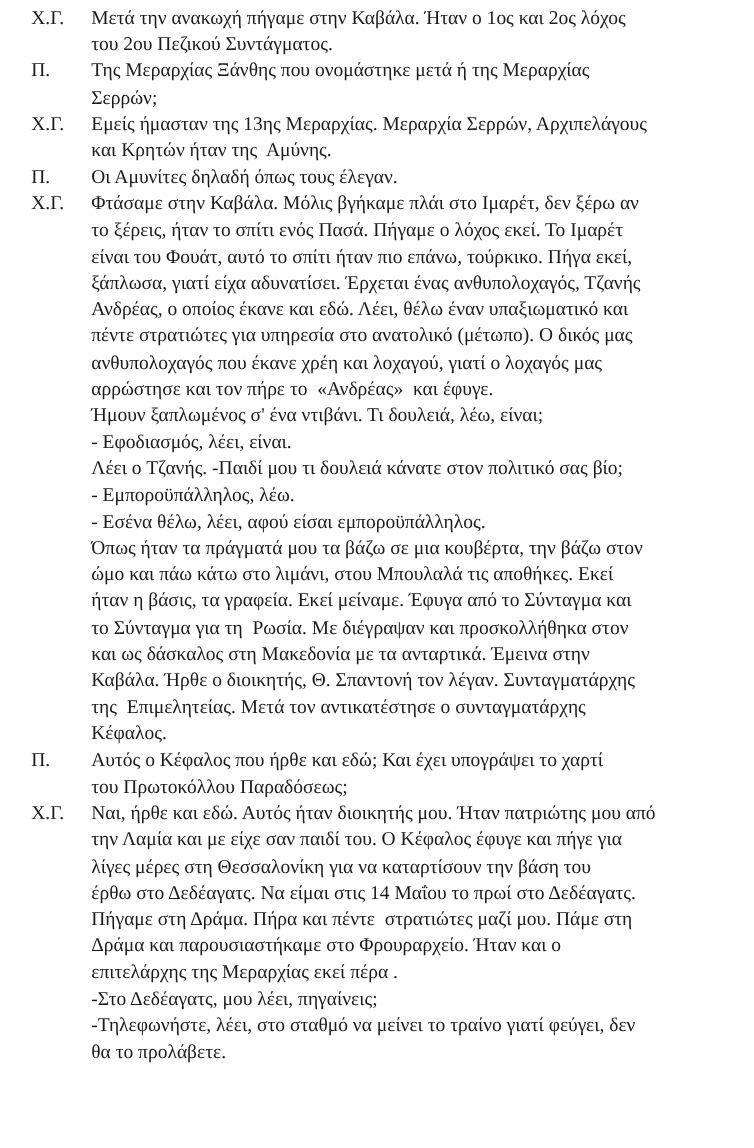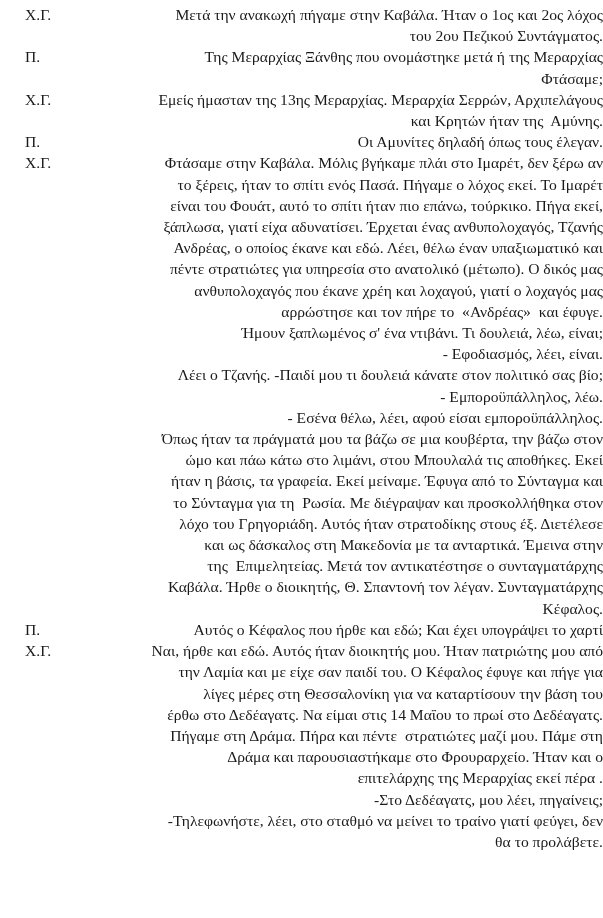--- a/index.html
+++ b/index.html
@@ -30,21 +30,20 @@
     .speaker {
       width: 36px;
       margin-left: 25px;
       flex: 0 0 36px;
       font-size: 15.6px;
       line-height: 21.2px;
       white-space: nowrap;
     }
     .lines {
       flex: 1 1 auto;
-      text-align: right;
     }
     .line {
       font-size: 15.6px;
       line-height: 21.2px;
       white-space: pre;
       display: block;
     }
   </style>
 </head>
 <body>
@@ -55,21 +54,21 @@
     <div class="lines">
       <span class="line">Μετά την ανακωχή πήγαμε στην Καβάλα. Ήταν ο 1ος και 2ος λόχος</span>
       <span class="line">του 2ου Πεζικού Συντάγματος.</span>
     </div>
   </div>
 
   <div class="entry">
     <span class="speaker">Π.</span>
     <div class="lines">
       <span class="line">Της Μεραρχίας Ξάνθης που ονομάστηκε μετά ή της Μεραρχίας</span>
-      <span class="line">Φτάσαμε;</span>
+      <span class="line">Σερρών;</span>
     </div>
   </div>
 
   <div class="entry">
     <span class="speaker">Χ.Γ.</span>
     <div class="lines">
       <span class="line">Εμείς ήμασταν της 13ης Μεραρχίας. Μεραρχία Σερρών, Αρχιπελάγους</span>
       <span class="line">και Κρητών ήταν της  Αμύνης.</span>
     </div>
   </div>
@@ -94,32 +93,32 @@
       <span class="line">αρρώστησε και τον πήρε το  «Ανδρέας»  και έφυγε.</span>
       <span class="line">Ήμουν ξαπλωμένος σ' ένα ντιβάνι. Τι δουλειά, λέω, είναι;</span>
       <span class="line">- Εφοδιασμός, λέει, είναι.</span>
       <span class="line">Λέει ο Τζανής. -Παιδί μου τι δουλειά κάνατε στον πολιτικό σας βίο;</span>
       <span class="line">- Εμποροϋπάλληλος, λέω.</span>
       <span class="line">- Εσένα θέλω, λέει, αφού είσαι εμποροϋπάλληλος.</span>
       <span class="line">Όπως ήταν τα πράγματά μου τα βάζω σε μια κουβέρτα, την βάζω στον</span>
       <span class="line">ώμο και πάω κάτω στο λιμάνι, στου Μπουλαλά τις αποθήκες. Εκεί</span>
       <span class="line">ήταν η βάσις, τα γραφεία. Εκεί μείναμε. Έφυγα από το Σύνταγμα και</span>
       <span class="line">το Σύνταγμα για τη  Ρωσία. Με διέγραψαν και προσκολλήθηκα στον</span>
-      <span class="line">λόχο του Γρηγοριάδη. Αυτός ήταν στρατοδίκης στους έξ. Διετέλεσε</span>
       <span class="line">και ως δάσκαλος στη Μακεδονία με τα ανταρτικά. Έμεινα στην</span>
+      <span class="line">Καβάλα. Ήρθε ο διοικητής, Θ. Σπαντονή τον λέγαν. Συνταγματάρχης</span>
       <span class="line">της  Επιμελητείας. Μετά τον αντικατέστησε ο συνταγματάρχης</span>
-      <span class="line">Καβάλα. Ήρθε ο διοικητής, Θ. Σπαντονή τον λέγαν. Συνταγματάρχης</span>
       <span class="line">Κέφαλος.</span>
     </div>
   </div>
 
   <div class="entry">
     <span class="speaker">Π.</span>
     <div class="lines">
       <span class="line">Αυτός ο Κέφαλος που ήρθε και εδώ; Και έχει υπογράψει το χαρτί</span>
+      <span class="line">του Πρωτοκόλλου Παραδόσεως;</span>
     </div>
   </div>
 
   <div class="entry">
     <span class="speaker">Χ.Γ.</span>
     <div class="lines">
       <span class="line">Ναι, ήρθε και εδώ. Αυτός ήταν διοικητής μου. Ήταν πατριώτης μου από</span>
       <span class="line">την Λαμία και με είχε σαν παιδί του. Ο Κέφαλος έφυγε και πήγε για</span>
       <span class="line">λίγες μέρες στη Θεσσαλονίκη για να καταρτίσουν την βάση του</span>
       <span class="line">έρθω στο Δεδέαγατς. Να είμαι στις 14 Μαΐου το πρωί στο Δεδέαγατς.</span>

